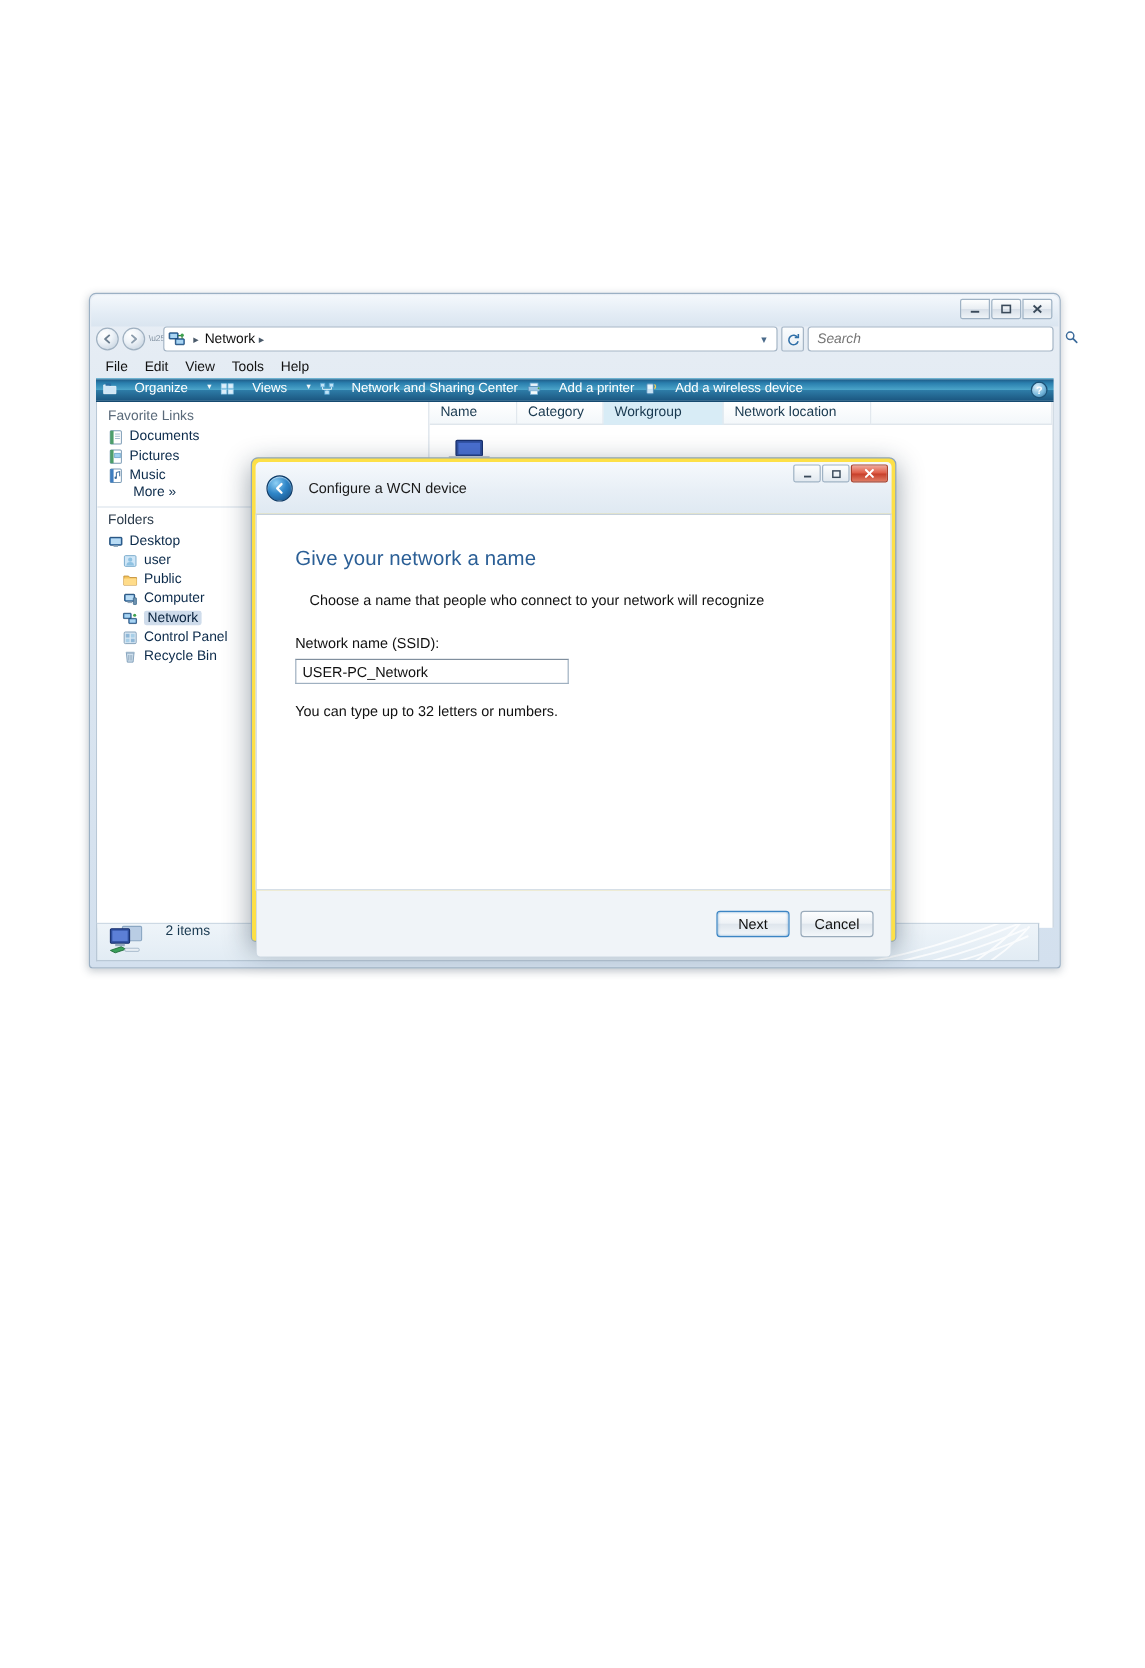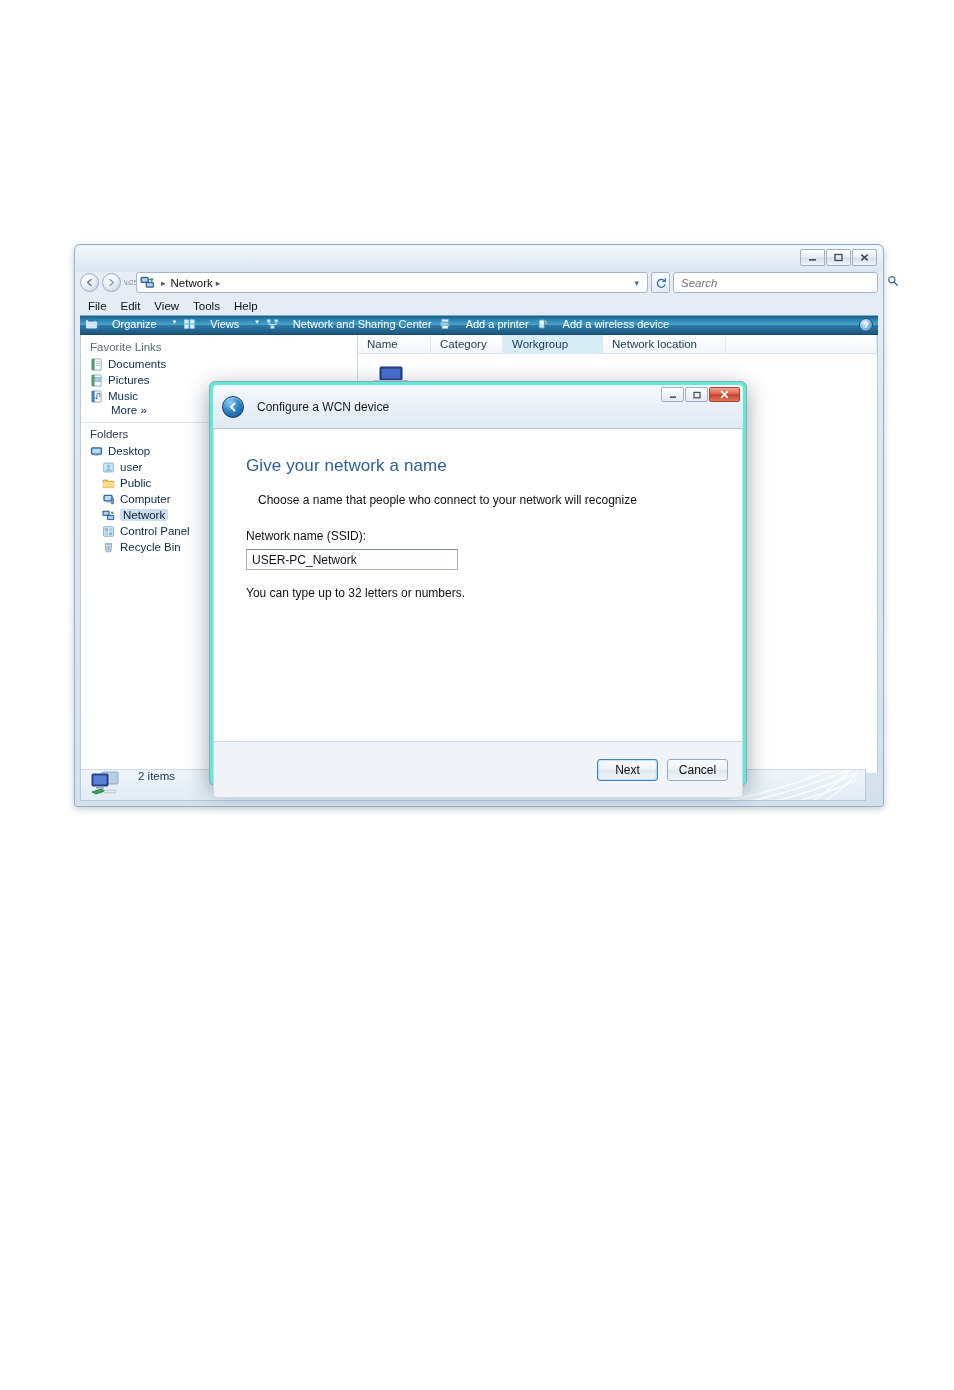--- a/index.html
+++ b/index.html
@@ -169,21 +169,21 @@
   .status-swoosh{
     position:absolute; right:0; top:-10px; width:200px; height:60px;
     opacity:.85; pointer-events:none;
   }
 
   
   #wcn-dialog{
     position:absolute;
     left:209px; top:381px;
     width:538px; height:404px;
-    background:#5eead4;
+    background:#fde047;
     border:1px solid #8fa6ba;
     border-radius:6px 6px 4px 4px;
     box-shadow: 0 6px 22px rgba(20,40,60,.42);
     padding:3px;
   }
   #wcn-titlebar{
     position:relative; height:43px;
     background: linear-gradient(180deg,#f6f9fc 0%,#e8eff6 55%,#dfe9f2 100%);
     border-radius:4px 4px 0 0;
     display:flex; align-items:center; padding-left:9px; gap:13px;
@@ -213,21 +213,21 @@
     border:1px solid #cdd8e2; border-top:1px solid #b8c6d4;
     padding:27px 30px 0 32px;
   }
   #wcn-heading{
     font-size:17px; color:#2b5f96; font-weight:normal;
     margin:0 0 17px 0; letter-spacing:.1px;
   }
   #wcn-subtext{ font-size:12px; color:#111111; margin:0 0 22px 12px; }
   #ssid-label{ font-size:12px; color:#111111; margin:0 0 6px 0; }
   #ssid-input{
-    width:212px; height:21px;
+    width:228px; height:21px;
     border:1px solid #9fb0c0; border-top-color:#808f9e;
     background:#ffffff; font-size:12px; color:#111111;
     padding:0 5px; outline:none;
     font-family:"Liberation Sans", sans-serif;
   }
   #wcn-hint{ font-size:12px; color:#111111; margin:16px 0 0 0; }
   #wcn-footer{
     height:56px; background:#f0f4f8;
     border:1px solid #cdd8e2; border-top:0;
     border-radius:0 0 4px 4px;

